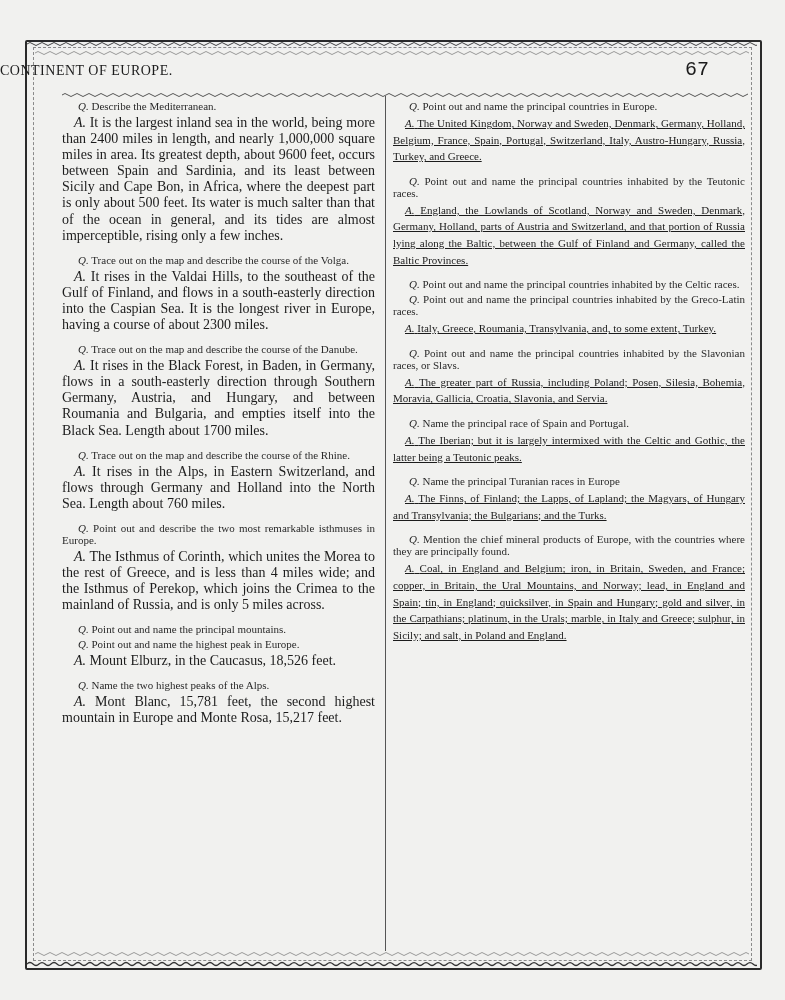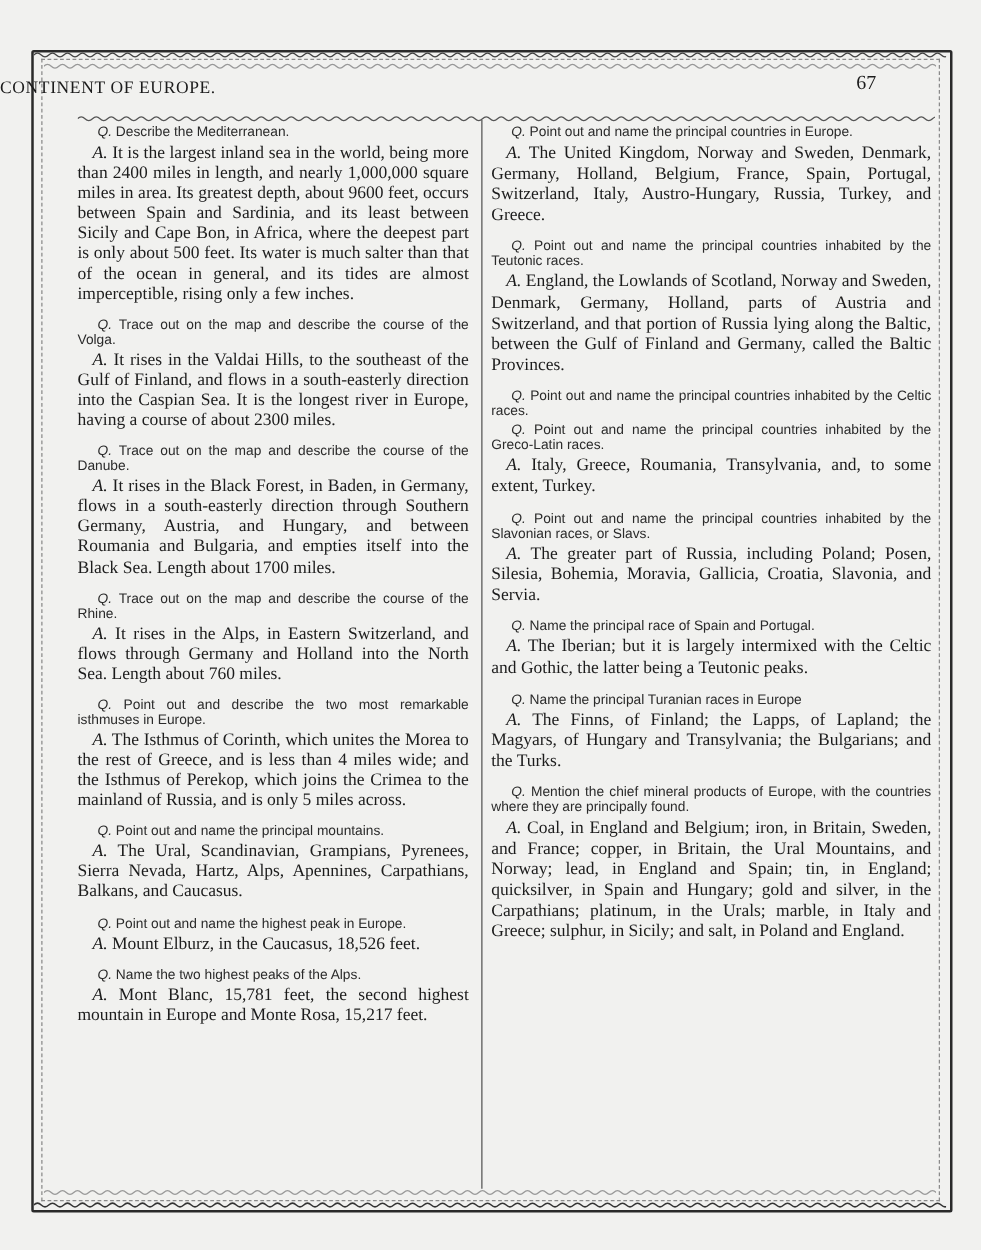--- a/index.html
+++ b/index.html
@@ -17,41 +17,41 @@
   }
   .wavy {
     position:absolute; height:6px; overflow:hidden;
   }
   .wavy svg { display:block; }
   .header-title {
     position:absolute; left:0; right:0; top:63px; text-align:left;
     font-family:"Liberation Serif",serif; font-size:14px; letter-spacing:0.5px;
   }
   .page-number {
-    position:absolute; left:685px; top:58px; font-family:Liberation Serif, serif; font-size:16px;
+    position:absolute; left:685px; top:58px; font-family:Liberation Mono, monospace; font-size:20px;
   }
   .col-divider {
     position:absolute; left:385px; top:96px; width:1px; height:855px; background:#555;
   }
   .column {
     position:absolute; top:100px;
   }
   .col-left { left:62px; width:313px; }
   .col-right { left:393px; width:352px; }
   .q {
-    font-family:Liberation Sans, sans-serif; font-size:11px; line-height:12px;
+    font-family:Liberation Serif, serif; font-size:11px; line-height:12px;
     text-align:justify; text-indent:16px; margin:0 0 3px 0; color:#2a2a2a;
   }
   .q .q-mark { font-style:italic; }
   .a {
     font-family:"Liberation Serif",serif; font-size:14px; line-height:16.1px;
     text-align:justify; text-indent:12px; margin:0 0 10px 0; hyphens:manual;
   }
   .a .a-mark { font-style:italic; }
-  .col-right .a { font-size:14px; line-height:16.6px; }
+  .col-right .a { font-size:11px; line-height:16.6px;text-decoration:underline; }
 </style>
 </head>
 <body>
 
 <div class="frame-outer"></div>
 <div class="frame-inner"></div>
 
 <div class="wavy" style="left:27px; top:41px; width:730px;">
   <svg width="730" height="6">
       <path d="M0 3 Q3 0 6 3 T12 3 T18 3 T24 3 T30 3 T36 3 T42 3 T48 3 T54 3 T60 3 T66 3 T72 3 T78 3 T84 3 T90 3 T96 3 T102 3 T108 3 T114 3 T120 3 T126 3 T132 3 T138 3 T144 3 T150 3 T156 3 T162 3 T168 3 T174 3 T180 3 T186 3 T192 3 T198 3 T204 3 T210 3 T216 3 T222 3 T228 3 T234 3 T240 3 T246 3 T252 3 T258 3 T264 3 T270 3 T276 3 T282 3 T288 3 T294 3 T300 3 T306 3 T312 3 T318 3 T324 3 T330 3 T336 3 T342 3 T348 3 T354 3 T360 3 T366 3 T372 3 T378 3 T384 3 T390 3 T396 3 T402 3 T408 3 T414 3 T420 3 T426 3 T432 3 T438 3 T444 3 T450 3 T456 3 T462 3 T468 3 T474 3 T480 3 T486 3 T492 3 T498 3 T504 3 T510 3 T516 3 T522 3 T528 3 T534 3 T540 3 T546 3 T552 3 T558 3 T564 3 T570 3 T576 3 T582 3 T588 3 T594 3 T600 3 T606 3 T612 3 T618 3 T624 3 T630 3 T636 3 T642 3 T648 3 T654 3 T660 3 T666 3 T672 3 T678 3 T684 3 T690 3 T696 3 T702 3 T708 3 T714 3 T720 3 T726 3 T732 3" fill="none" stroke="#444" stroke-width="1"></path>
@@ -99,21 +99,20 @@
   <div>
     <p class="q"><span class="q-mark">Q.</span> <span>Trace out on the map and describe the course of the Rhine.</span></p>
     <p class="a"><span class="a-mark">A.</span> <span>It rises in the Alps, in Eastern Switzerland, and flows through Germany and Holland into the North Sea. Length about 760 miles.</span></p>
   </div>
   <div>
     <p class="q"><span class="q-mark">Q.</span> <span>Point out and describe the two most remarkable isthmuses in Europe.</span></p>
     <p class="a"><span class="a-mark">A.</span> <span>The Isthmus of Corinth, which unites the Morea to the rest of Greece, and is less than 4 miles wide; and the Isthmus of Perekop, which joins the Crimea to the mainland of Russia, and is only 5 miles across.</span></p>
   </div>
   <div>
     <p class="q"><span class="q-mark">Q.</span> <span>Point out and name the principal mountains.</span></p>
-    <p class="a"><span class="a-mark">A.</span> <span>The Ural, Scandinavian, Grampians, Pyrenees, Sierra Nevada, Hartz, Alps, Apennines, Carpathians, Balkans, and Caucasus.</span></p>
   </div>
   <div>
     <p class="q"><span class="q-mark">Q.</span> <span>Point out and name the highest peak in Europe.</span></p>
     <p class="a"><span class="a-mark">A.</span> <span>Mount Elburz, in the Caucasus, 18,526 feet.</span></p>
   </div>
   <div>
     <p class="q"><span class="q-mark">Q.</span> <span>Name the two highest peaks of the Alps.</span></p>
     <p class="a"><span class="a-mark">A.</span> <span>Mont Blanc, 15,781 feet, the second highest mountain in Europe and Monte Rosa, 15,217 feet.</span></p>
   </div>
 </div>

